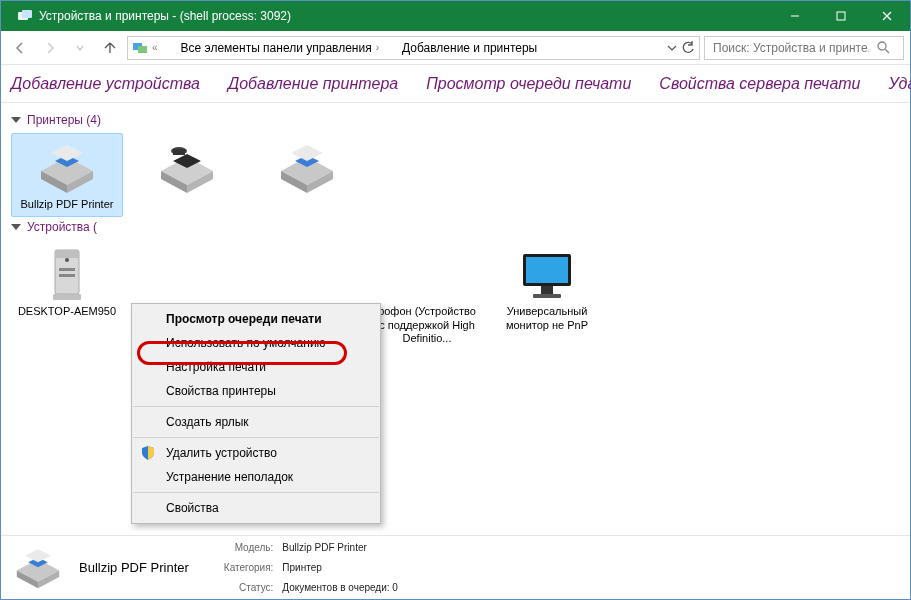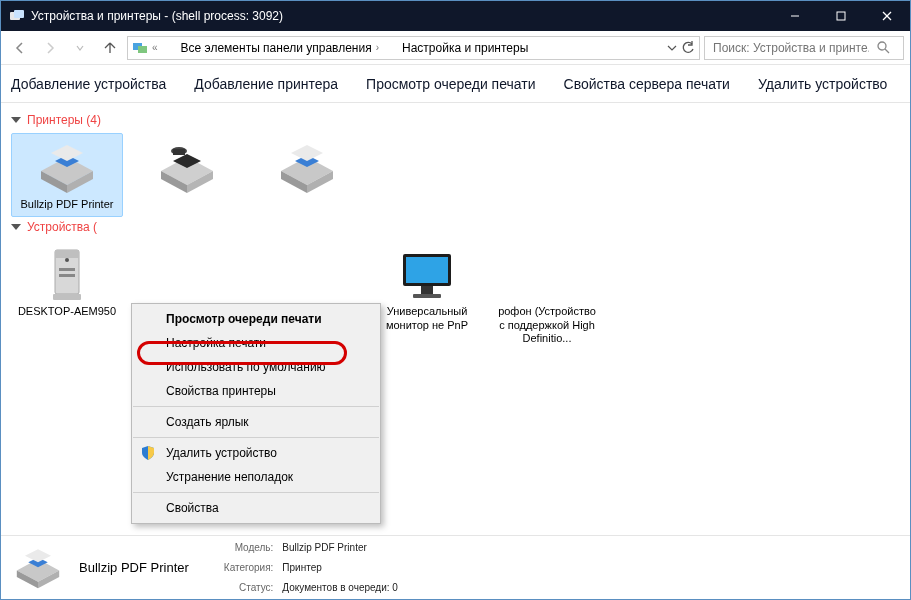--- a/index.html
+++ b/index.html
@@ -1,41 +1,41 @@
 <!DOCTYPE html>
 <html><head>
 <meta charset="utf-8">
 <style>
   * { box-sizing: border-box; }
   body { margin: 0; padding: 0; font-family: "Segoe UI", Tahoma, sans-serif; font-size: 12px; background: #0a4a8a; display: flex; align-items: center; justify-content: center; }
   .window { width: 911px; height: 600px; background: #fff; border: 1px solid #5a8fc1; display: flex; flex-direction: column; box-shadow: 0 4px 20px rgba(0,0,0,0.3); }
   
-  .titlebar { height: 30px; background: #0f172a; color: #fff; display: flex; align-items: center; padding-left: 8px; }
+  .titlebar { height: 30px; background: #15803d; color: #fff; display: flex; align-items: center; padding-left: 16px; }
   .titlebar .ticon { width: 16px; height: 16px; margin-right: 6px; }
   .titlebar .title { flex: 1; font-size: 12px; }
   .titlebar .btns { display: flex; }
   .titlebar .btns div { width: 46px; height: 30px; display:flex; align-items:center; justify-content:center; }
   
   .navrow { height: 34px; display: flex; align-items: center; padding: 0 6px; gap: 4px; border-bottom: 1px solid #e5e5e5; }
   .navbtn { width: 26px; height: 26px; display:flex; align-items:center; justify-content:center; color:#555; border-radius:2px; }
   .navbtn.dis { color:#bbb; }
   .addr { flex: 1; height: 24px; border: 1px solid #ccc; display:flex; align-items:center; padding: 0 4px; font-size: 12px; gap: 4px; }
   .addr .chev { color:#777; font-size:10px; }
   .addr .seg { white-space: nowrap; margin-left: 19px; }
   .addr .ref { margin-left:auto; display:flex; gap:2px; color:#555; }
   .search { width: 200px; height: 24px; border: 1px solid #ccc; display:flex; align-items:center; padding: 0 6px; color:#888; gap:6px; }
   .search input { border:none; outline:none; font-size:12px; width: 160px; color:#888; }
   
   .toolbar { height: 38px; border-bottom: 1px solid #e5e5e5; display:flex; align-items:center; padding: 0 10px; gap: 28px; }
-  .toolbar .tbtn { color: #0f172a; font-size: 14px; white-space: nowrap; }
+  .toolbar .tbtn { color: #701a75; font-size: 16px; white-space: nowrap; font-style: italic; }
   .toolbar .spacer { flex:1; }
   .help { width:18px; height:18px; border-radius:50%; background:#0078d7; color:#fff; display:flex; align-items:center;justify-content:center; font-size:12px; font-weight:bold; }
   
   .content { flex:1; overflow:auto; padding: 6px 10px 10px 10px; position: relative; background:#fff; }
-  .group-header { display:flex; align-items:center; gap:6px; color:#ef4444; font-size:12px; margin: 4px 0 6px 0; }
+  .group-header { display:flex; align-items:center; gap:6px; color:#701a75; font-size:12px; margin: 4px 0 6px 0; }
   .group-header .caret { width:0;height:0;border-left:5px solid transparent;border-right:5px solid transparent;border-top:6px solid #555; }
   .items { display:flex; flex-wrap: wrap; gap: 12px 8px; }
   .item { width: 112px; display:flex; flex-direction:column; align-items:center; text-align:center; padding: 4px 2px; border:1px solid transparent; border-radius:2px; }
   .item.selected { background:#cce8ff; border-color:#99d1ff; }
   .item .iconwrap { width:72px; height:60px; display:flex; align-items:center; justify-content:center; }
   .item .label { font-size:11px; line-height:1.25; color:#000; word-break: break-word; }
   
   .ctxmenu { position:absolute; top: 200px; left: 130px; width: 250px; background:#f0f0f0; border:1px solid #bbb; box-shadow: 3px 3px 6px rgba(0,0,0,0.25); padding: 3px 0; z-index: 20; }
   .ctxmenu .mi { padding: 5px 12px 5px 34px; font-size:12px; color:#000; position:relative; }
   .ctxmenu .mi.bold { font-weight: 600; }
@@ -103,21 +103,21 @@
         </svg>
       </div>
     <div class="addr">
       <svg width="16" height="16" viewBox="0 0 16 16">
           <rect x="1" y="3" width="9" height="7" fill="#4aa3e0"></rect>
           <rect x="6" y="6" width="9" height="7" fill="#7fc77f"></rect>
         </svg>
       <span class="chev">«</span>
       <span class="seg">Все элементы панели управления</span>
       <span class="chev">›</span>
-      <span class="seg">Настройка и принтеры</span>
+      <span class="seg">Добавление и принтеры</span>
       <span class="ref">
         <svg width="14" height="14" viewBox="0 0 14 14">
             <path d="M3 5 L7 9 L11 5" fill="none" stroke="#555" stroke-width="1.2"></path>
           </svg>
         <svg width="14" height="14" viewBox="0 0 14 14">
             <path d="M11 3 A5 5 0 1 0 12 8" fill="none" stroke="#555" stroke-width="1.3"></path>
             <path d="M11 0 L11 4 L7 4" fill="none" stroke="#555" stroke-width="1.3"></path>
           </svg>
       </span>
     </div>
@@ -214,40 +214,40 @@
         <div class="label">DESKTOP-AEM950</div>
       </div>
       <div class="item" style="visibility:hidden;">
         <div class="iconwrap"></div>
       </div>
       <div class="item">
         <div class="iconwrap" style="height:60px;"></div>
         <div class="label">(Устройство с поддержкой High Definitio...</div>
       </div>
       <div class="item">
+        <div class="iconwrap" style="height:60px;"></div>
+        <div class="label">рофон (Устройство с поддержкой High Definitio...</div>
+      </div>
+      <div class="item">
         <div class="iconwrap">
             <svg width="64" height="54" viewBox="0 0 64 54">
               <rect x="8" y="6" width="48" height="32" rx="2" fill="#1d1d1d"></rect>
               <rect x="11" y="9" width="42" height="26" fill="#2ea3e6"></rect>
               <rect x="26" y="38" width="12" height="8" fill="#333"></rect>
               <rect x="18" y="46" width="28" height="4" rx="1" fill="#555"></rect>
             </svg>
           </div>
         <div class="label">Универсальный монитор не PnP</div>
       </div>
-      <div class="item">
-        <div class="iconwrap" style="height:60px;"></div>
-        <div class="label">рофон (Устройство с поддержкой High Definitio...</div>
-      </div>
     </div>
 
     <div class="ctxmenu">
       <div class="mi bold">Просмотр очереди печати</div>
+      <div class="mi">Использовать по умолчанию</div>
       <div class="mi">Настройка печати</div>
-      <div class="mi">Использовать по умолчанию</div>
       <div class="mi">Свойства принтеры</div>
       <div class="sep"></div>
       <div class="mi">Создать ярлык</div>
       <div class="sep"></div>
       <div class="mi">
         <svg class="micon" viewBox="0 0 16 16">
             <path d="M8 1 L14 3 V8 C14 12 8 15 8 15 C8 15 2 12 2 8 V3 Z" fill="#2d7dd2"></path>
             <path d="M8 1 L14 3 V8 C14 12 8 15 8 15 V1 Z" fill="#f7c948"></path>
           </svg>
         <span>Удалить устройство</span>

